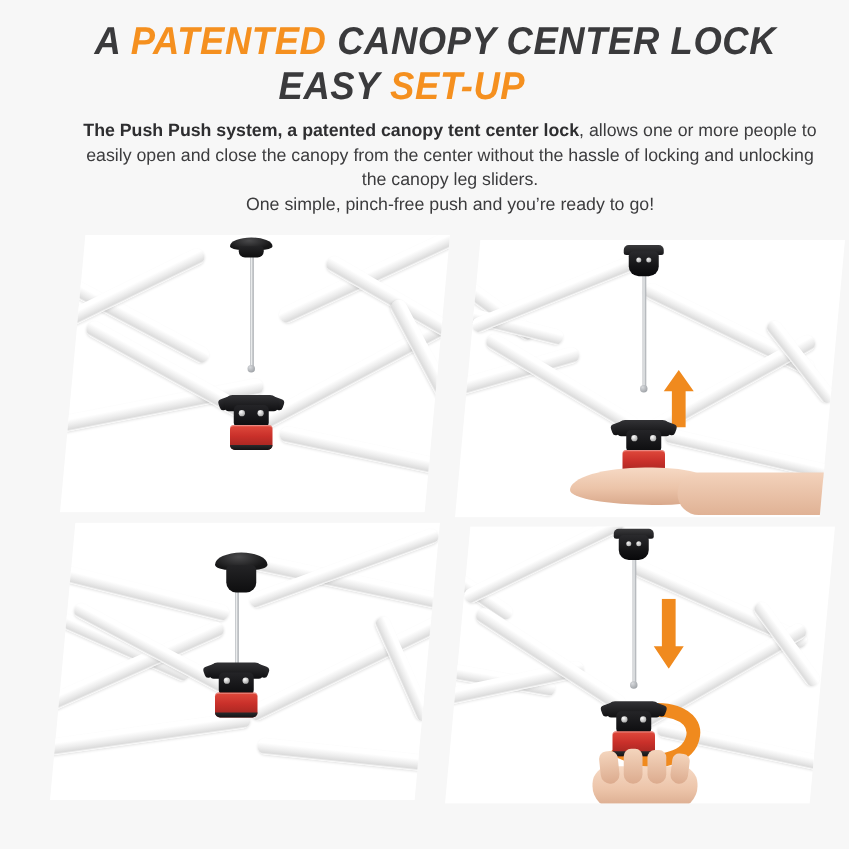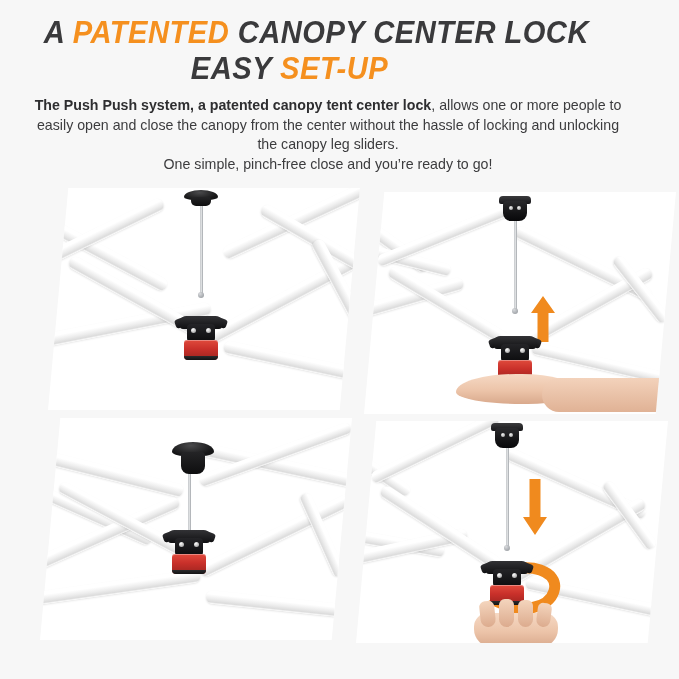--- a/index.html
+++ b/index.html
@@ -3,21 +3,21 @@
 <meta charset="utf-8">
 <style>
   html,body{margin:0;padding:0;}
   body{
     width:679px;height:679px;
     background:#f7f7f7;
     font-family:"Liberation Sans","DejaVu Sans",sans-serif;
     overflow:hidden;
     position:relative;
   }
-  #root{width:579px;height:679px;position:relative;background:#f7f7f7;}
+  #root{width:579px;height:679px;position:relative;background:#f7f7f7;padding-left:32px;}
 
   
   .header{padding:16px 28px 0 28px;text-align:center;}
   .title{
     font-size:31px;line-height:33px;
     font-weight:bold;font-style:italic;
     letter-spacing:0.5px;
     color:#3a3a3c;
     transform:scaleX(0.94);
     white-space:nowrap;
@@ -159,21 +159,21 @@
 </style>
 </head>
 <body>
 
 <div id="root">
 
   <div class="header">
     <div class="title"><span>A </span><span class="hl">PATENTED</span><span> CANOPY CENTER LOCK</span></div>
     <div class="title title-l2"><span>EASY </span><span class="hl">SET-UP</span></div>
 
-    <div class="para"><b>The Push Push system, a patented canopy tent center lock</b><span>, allows one or more people to easily open and close the canopy from the center without the hassle of locking and unlocking the canopy leg sliders.</span><br><span>One simple, pinch-free close and you’re ready to go!</span></div>
+    <div class="para"><b>The Push Push system, a patented canopy tent center lock</b><span>, allows one or more people to easily open and close the canopy from the center without the hassle of locking and unlocking the canopy leg sliders.</span><br><span>One simple, pinch-free push and you’re ready to go!</span></div>
   </div>
 
   <div class="grid">
 
     <div class="panel p1">
       <div class="scene">
 
         <div class="bar" style="left:-14px;top:22px;width:150px;height:13px;transform:rotate(28deg);"></div>
         <div class="bar" style="left:-20px;top:74px;width:150px;height:13px;transform:rotate(-26deg);"></div>
         <div class="bar" style="left:-24px;top:150px;width:190px;height:13px;transform:rotate(-11deg);"></div>

